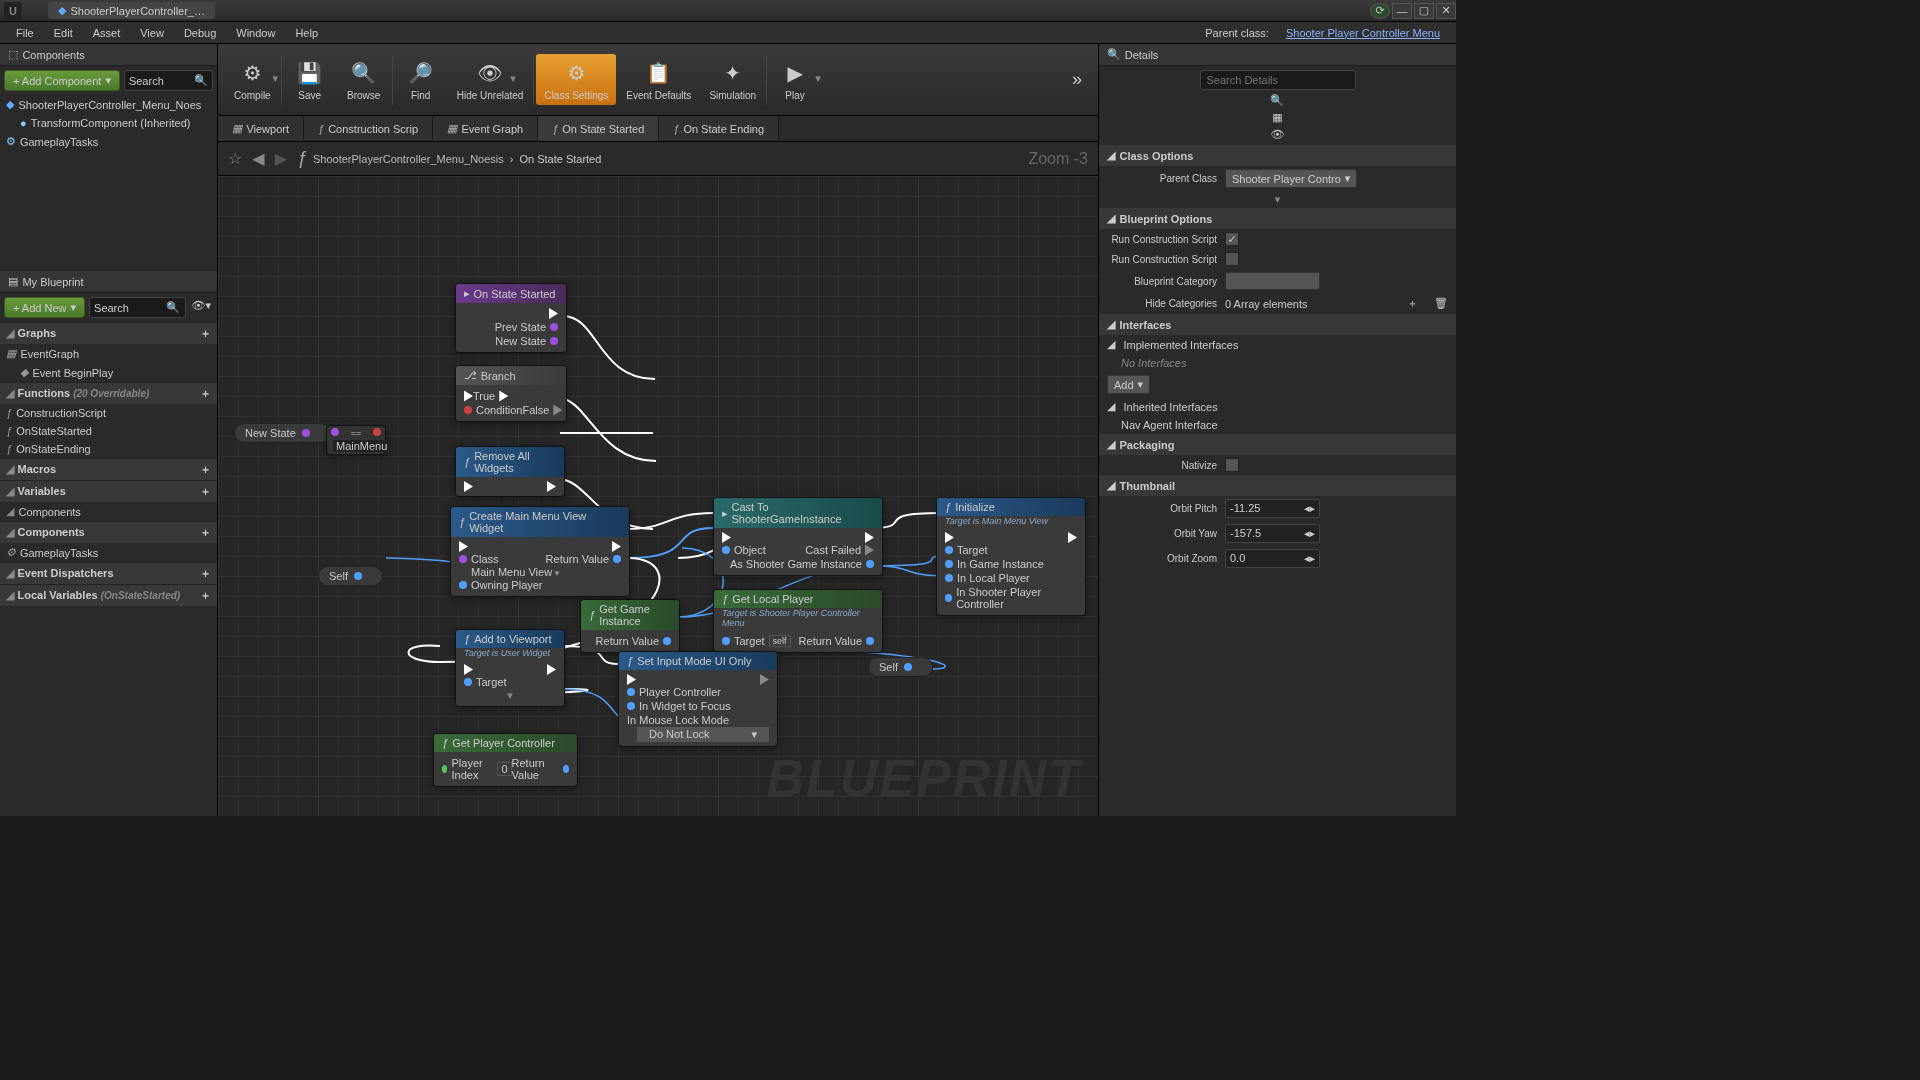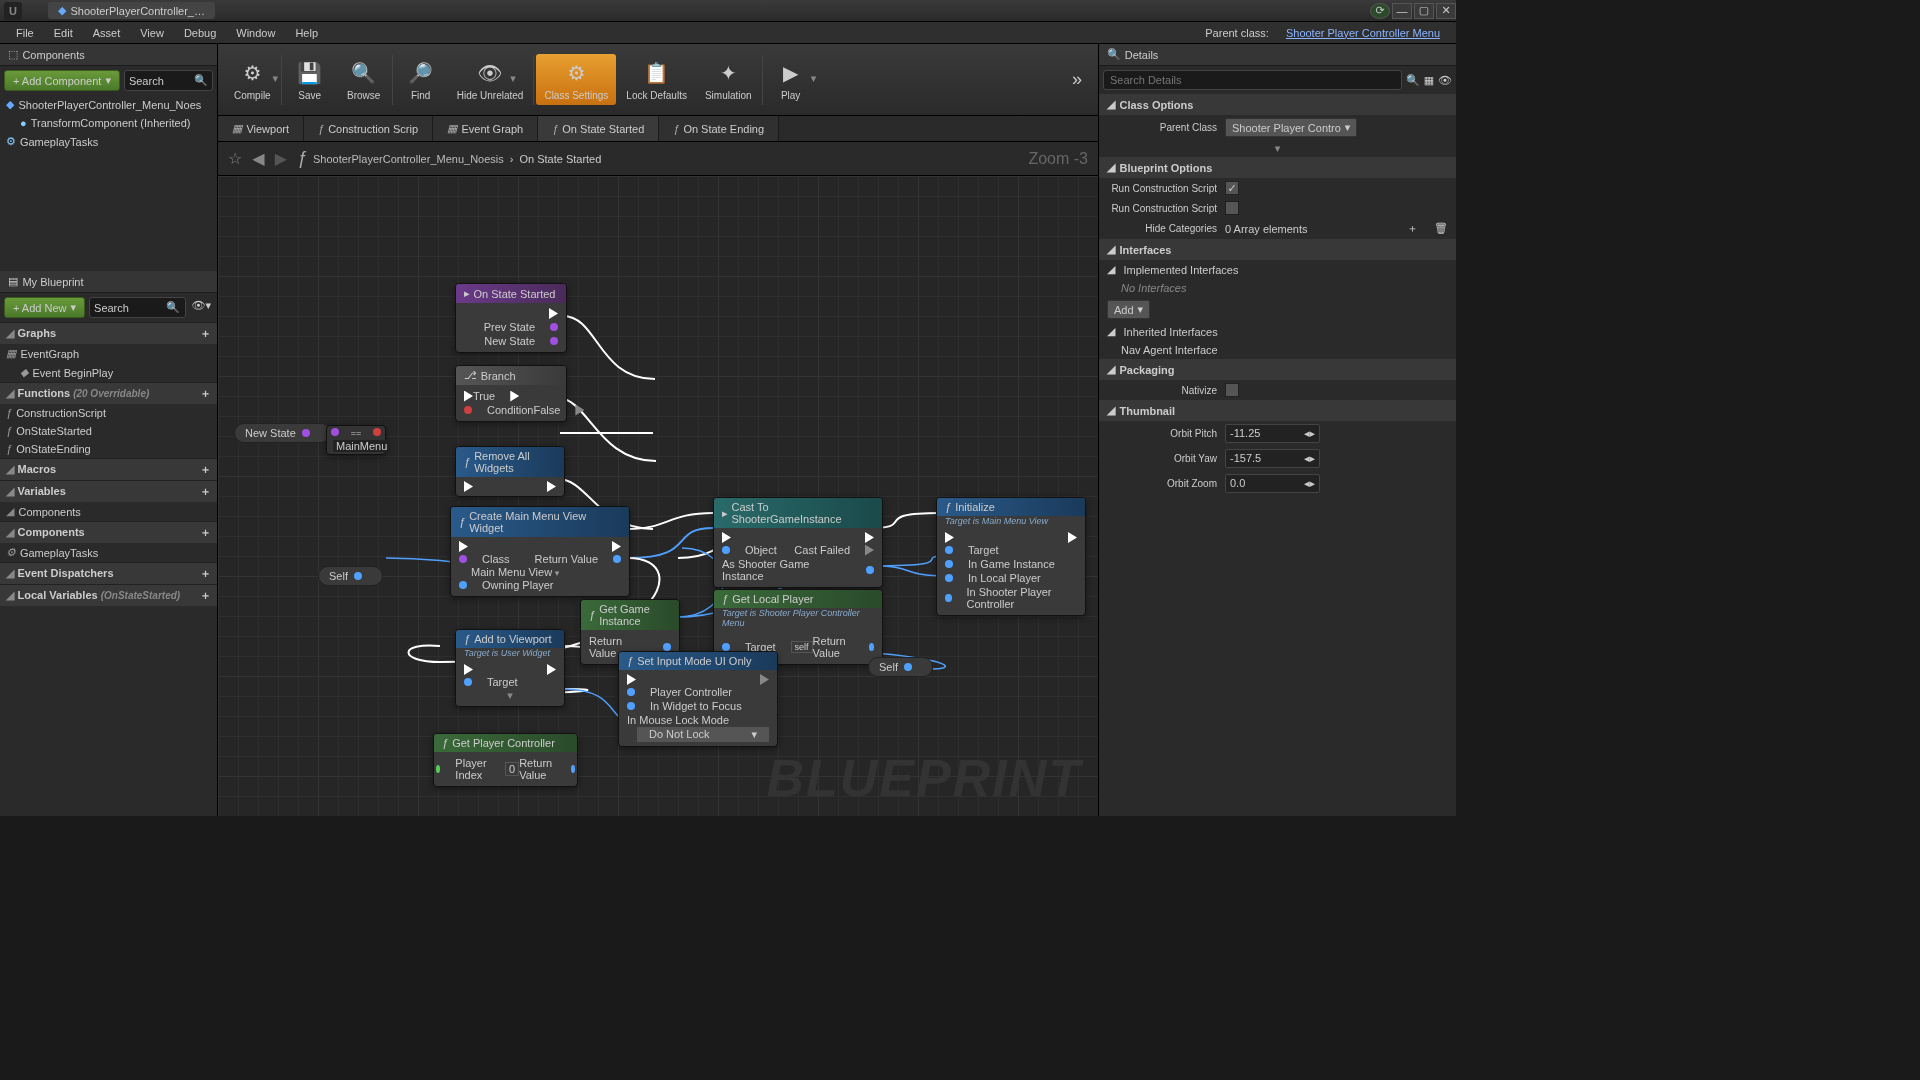--- a/index.html
+++ b/index.html
@@ -43,30 +43,30 @@
 .watermark { position:absolute; right:16px; bottom:8px; font-size:52px; font-weight:bold; color:#333; letter-spacing:2px; font-style:italic; }
 .node { position:absolute; background:#3a3a3a; border:1px solid #111; border-radius:4px; box-shadow:0 2px 6px rgba(0,0,0,.4); }
 .node-hdr { padding:3px 8px; border-radius:3px 3px 0 0; font-size:10px; display:flex; align-items:center; gap:4px; }
 .node-hdr.purple { background:linear-gradient(90deg,#6a3a8a,#4a2a5a); }
 .node-hdr.gray { background:linear-gradient(90deg,#555,#3a3a3a); }
 .node-hdr.blue { background:linear-gradient(90deg,#2a5a8a,#1a3a5a); }
 .node-hdr.green { background:linear-gradient(90deg,#3a6a3a,#2a4a2a); }
 .node-hdr.teal { background:linear-gradient(90deg,#2a6a6a,#1a4a4a); }
 .node-body { padding:4px 8px; }
 .node-sub { font-size:9px; color:#8ac; font-style:italic; padding:0 8px 2px; }
-.pin { display:flex; align-items:center; gap:15px; font-size:10px; padding:1px 0; }
+.pin { display:flex; align-items:center; gap:4px; font-size:10px; padding:1px 0; }
 .pin.out { justify-content:flex-end; }
 .pin-dot { width:8px; height:8px; border-radius:50%; background:#fff; }
 .pin-dot.exec { border-radius:0; clip-path:polygon(0 0,100% 50%,0 100%); background:#fff; width:9px; height:11px; }
 .pin-dot.red { background:#d04040; }
 .pin-dot.cobj { background:#50a0ff; }
 .pin-dot.purple { background:#a050e0; }
 .pill { position:absolute; background:#3a3a3a; border:1px solid #222; border-radius:10px; padding:3px 20px 3px 10px; font-size:10px; display:flex; align-items:center; gap:6px; }
 .right { width:358px; background:#2a2a2a; border-left:1px solid #000; display:flex; flex-direction:column; }
-.det-search { display:flex; align-items:center; padding:4px; gap:4px; }
+.det-search { display:flex; align-items:center; padding:4px; gap:4px;flex-direction:column; }
 .det-search input { flex:1; background:#1a1a1a; border:1px solid #444; padding:3px 6px; border-radius:3px; color:#ccc; }
 .det-cat { background:#383838; padding:4px 8px; font-weight:bold; display:flex; align-items:center; gap:4px; }
 .det-row { display:flex; align-items:center; padding:3px 8px; gap:8px; }
 .det-row .lbl { width:110px; font-size:10px;text-align:right; }
 .det-row .val { flex:1; }
 .det-input { background:#555; border:1px solid #333; padding:2px 4px; border-radius:2px; width:100%; color:#fff; }
 .det-num { background:#222; border:1px solid #444; padding:2px 4px; border-radius:2px; width:95px; color:#fff; display:flex; justify-content:space-between; }
 .checkbox { width:14px; height:14px; background:#555; border:1px solid #222; display:inline-flex; align-items:center; justify-content:center; }
 .dropdown { background:#555; border:1px solid #333; padding:2px 6px; border-radius:2px; display:flex; align-items:center; gap:4px; cursor:pointer; }
 svg.wires { position:absolute; inset:0; width:100%; height:100%; pointer-events:none; }
@@ -236,21 +236,21 @@
             <div class="tool-lbl">Hide Unrelated</div>
             <span style="position: absolute; margin-left: 46px; margin-top: 14px; color: rgb(136, 136, 136);">▾</span>
           </div>
           <div class="tool-sep"></div>
           <div class="tool active">
             <div class="tool-icon">⚙</div>
             <div class="tool-lbl">Class Settings</div>
           </div>
           <div class="tool">
             <div class="tool-icon">📋</div>
-            <div class="tool-lbl">Lock Defaults</div>
+            <div class="tool-lbl">Event Defaults</div>
           </div>
           <div class="tool">
             <div class="tool-icon">✦</div>
             <div class="tool-lbl">Simulation</div>
           </div>
           <div class="tool-sep"></div>
           <div class="tool" style="position: relative;">
             <div class="tool-icon">▶</div>
             <div class="tool-lbl">Play</div>
             <span style="position: absolute; margin-left: 46px; margin-top: 14px; color: rgb(136, 136, 136);">▾</span>
@@ -622,20 +622,24 @@
       </div>
     <div class="det-row">
         <span class="lbl">Run Construction Script</span>
         <span class="checkbox">✓</span>
       </div>
     <div class="det-row">
         <span class="lbl">Run Construction Script</span>
         <span class="checkbox"></span>
       </div>
     <div class="det-row">
+        <span class="lbl">Blueprint Category</span>
+        <span class="val"><input class="det-input" style="width: 95px;"></span>
+      </div>
+    <div class="det-row">
         <span class="lbl">Hide Categories</span>
         <span>0 Array elements</span>
         <span style="margin-left:auto;cursor:pointer">＋</span>
         <span style="margin-left:8px;cursor:pointer">🗑</span>
       </div>
 
     <div class="det-cat">
         <span>◢</span>
         <span>Interfaces</span>
       </div>

